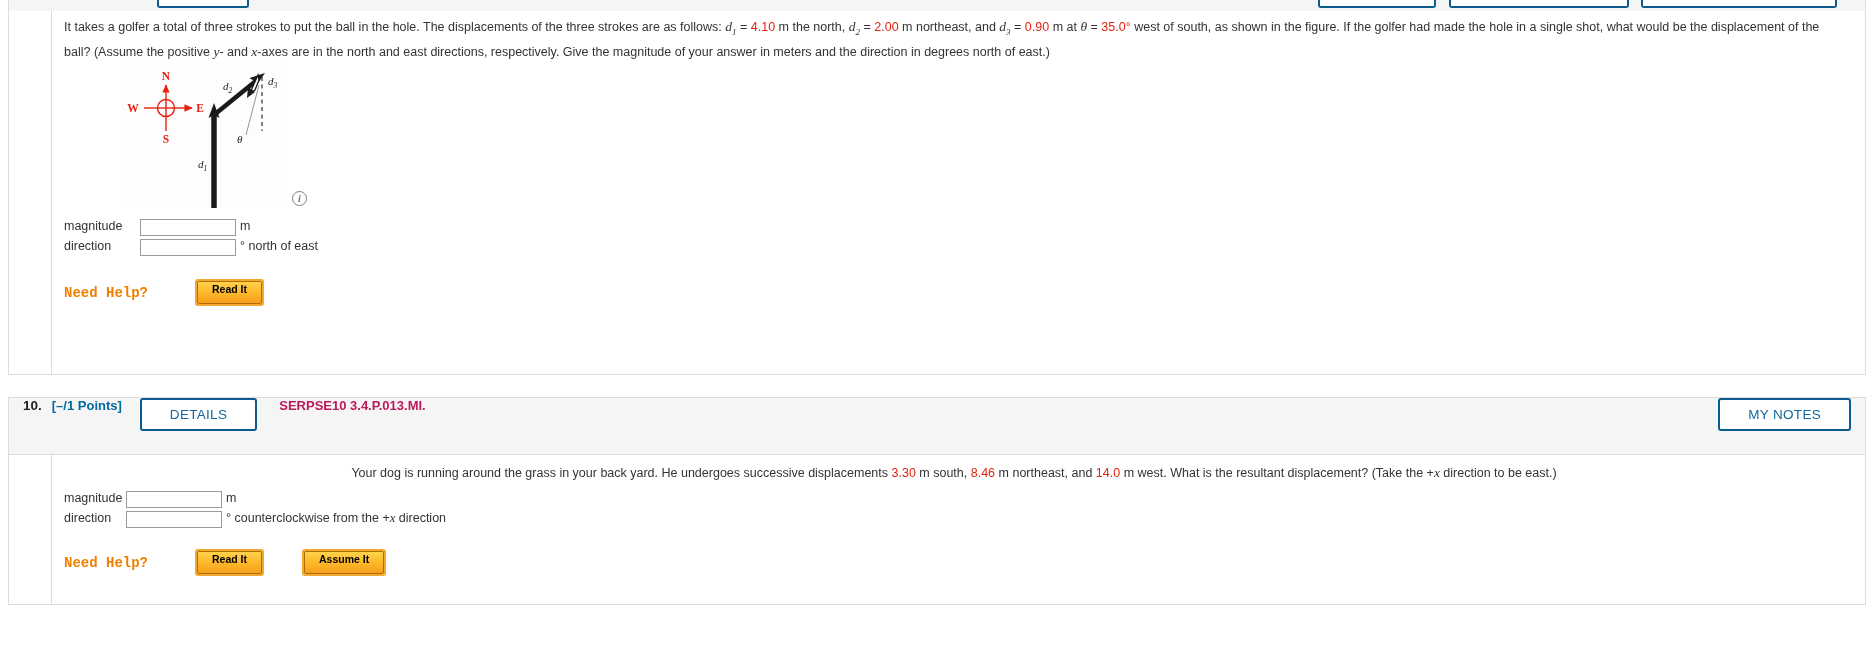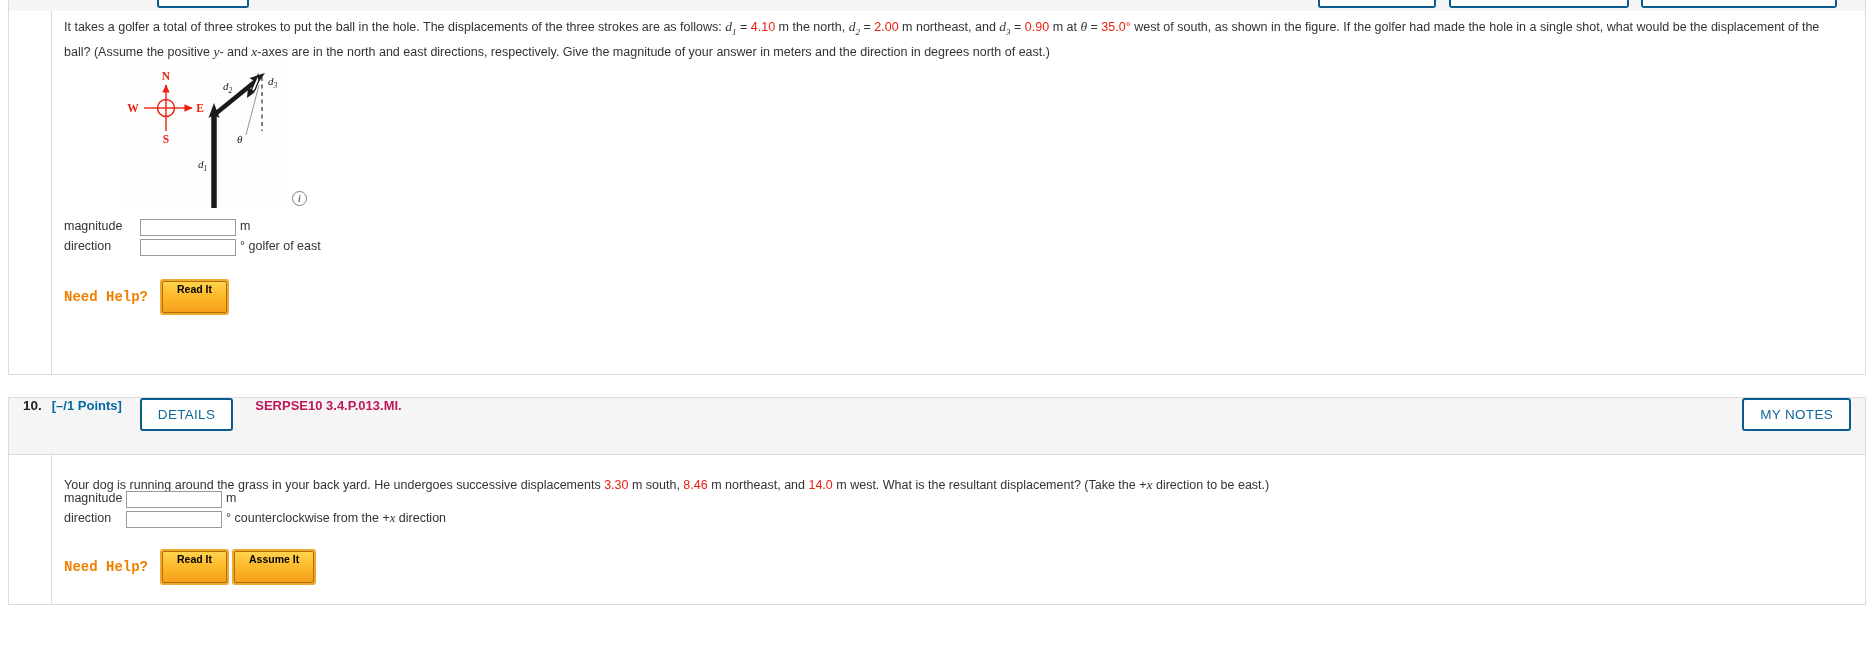--- a/index.html
+++ b/index.html
@@ -61,44 +61,44 @@
   .ansunit { font-size: 12.5px; color: #333; }
   .ansunit i { font-style: italic; font-family: "Liberation Serif", serif; }
 
   
   .needhelp { position: absolute; display: flex; align-items: center; }
   .needhelp-label {
     color: #f08000; font-size: 14px; font-weight: bold; margin-right: 14px;
     font-family: Liberation Mono, monospace;
   }
   .gold-btn {
-    display: inline-block; height: 32px; line-height: 13px;
+    display: inline-block; height: 23px; line-height: 13px;
     padding: 1px 14px; margin-right: 7px;
     font-size: 10.5px; font-weight: bold; color: #000000;
     background: linear-gradient(to bottom, #ffd34d 0%, #fdbb2c 45%, #f79f1b 100%);
     border: 1px solid #b06e00;
     outline: 2px solid #f0a830; outline-offset: 0px;
-    border-radius: 1px; text-align: center; white-space: nowrap;
+    border-radius: 1px; text-align: center; white-space: nowrap; margin-left: 35px;
   }
 
   
   .gap { position: absolute; left: 0; top: 375px; width: 1874px; height: 22px; background: #ffffff; }
 
   
   .qhead {
     position: absolute; left: 8px; top: 397px; width: 1858px; height: 58px;
     background: #f5f5f5; border: 1px solid #dcdcdc;
     display: flex; align-items: flex-start; padding: 0 14px;
   }
   .qnum { font-size: 13.5px; font-weight: bold; color: #222; margin-right: 10px; }
   .qpoints { font-size: 13px; font-weight: bold; color: #0369a1; margin-right: 18px; }
   .outline-btn {
     border: 2px solid #0a5c8f; background: #ffffff; color: #12679b;
     font-size: 13.5px; letter-spacing: .3px;
-    padding: 7px 16px; border-radius: 3px; font-family: "Liberation Sans", sans-serif;
+    padding: 7px 28px; border-radius: 3px; font-family: "Liberation Sans", sans-serif;
     white-space: nowrap;
   }
   .qcode { font-size: 13px; font-weight: bold; color: #be185d; margin-left: 22px; }
   .head-right { margin-left: auto; display: flex; gap: 19px; }
 
   
   .qbody10 {
     position: absolute; left: 8px; top: 455px; width: 1858px; height: 150px;
     background: #ffffff; border: 1px solid #dcdcdc; border-top: none;
   }
@@ -174,21 +174,21 @@
 
       <div class="ansrow" style="left:12px; top:208px;">
         <span class="anslabel" style="width:72px;">magnitude</span>
         <input class="ansinput" type="text" value="" style="">
         <span class="ansunit">m</span>
       </div>
 
       <div class="ansrow" style="left:12px; top:228px;">
         <span class="anslabel" style="width:72px;">direction</span>
         <input class="ansinput" type="text" value="" style="">
-        <span class="ansunit">° golfer of east</span>
+        <span class="ansunit">° north of east</span>
       </div>
 
       <div class="needhelp" style="left:12px; top:270px;">
         <span class="needhelp-label">Need Help?</span>
         <span class="gold-btn">Read It</span>
       </div>
 
     </div>
   </div>
 
@@ -200,21 +200,21 @@
     <button class="outline-btn">DETAILS</button>
     <span class="qcode">SERPSE10 3.4.P.013.MI.</span>
     <span class="head-right">
       <button class="outline-btn">MY NOTES</button>
     </span>
   </div>
 
   <div class="qbody10">
     <div class="qinner">
 
-      <div class="ptext" style="top:20px;">
+      <div class="ptext" style="top:8px;text-align:center;">
         <span>Your dog is running around the grass in your back yard. He undergoes successive displacements </span><span class="red">3.30</span><span> m south, </span><span class="red">8.46</span><span> m northeast, and </span><span class="red">14.0</span><span> m west. What is the resultant displacement? (Take the +</span><i>x</i><span> direction to be east.)</span>
       </div>
 
       <div class="ansrow" style="left:12px; top:36px;">
         <span class="anslabel" style="width:58px;">magnitude</span>
         <input class="ansinput" type="text" value="" style="">
         <span class="ansunit">m</span>
       </div>
 
       <div class="ansrow" style="left:12px; top:56px;">

